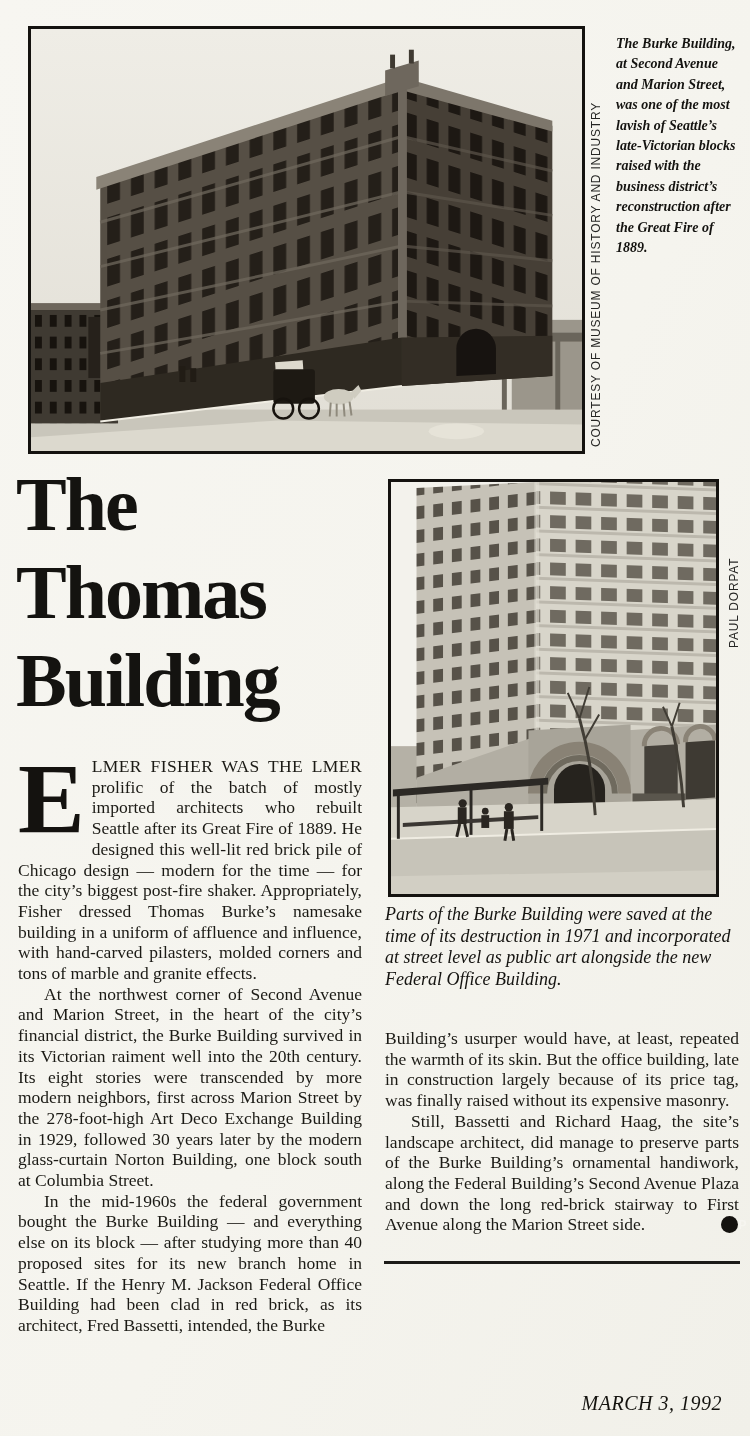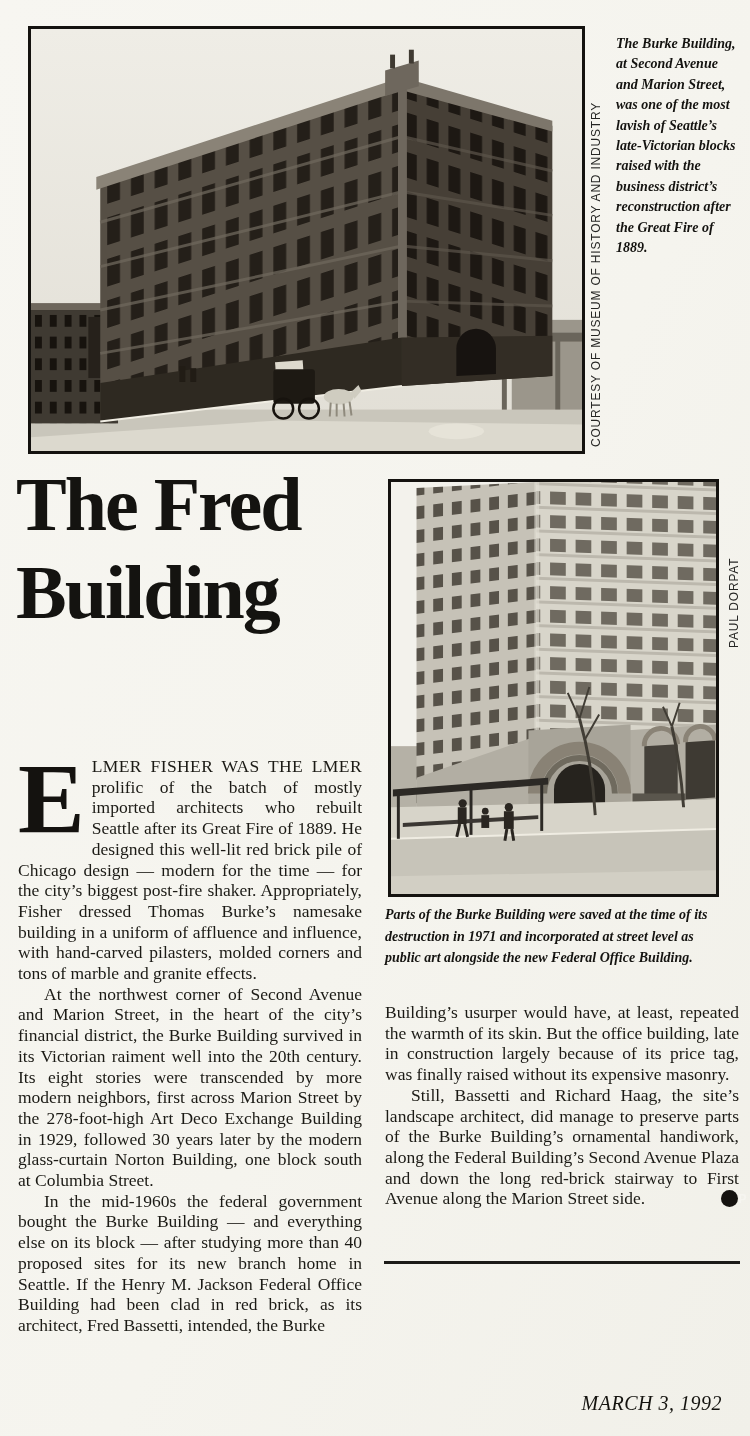--- a/index.html
+++ b/index.html
@@ -16,30 +16,30 @@
   
   .credit{position:absolute;font-family:"Liberation Sans",sans-serif;font-size:12px;
           letter-spacing:.8px;color:#262624;white-space:nowrap;
           transform:rotate(-90deg);transform-origin:left top;}
   .credit1{left:589px;top:447px;}
   .credit2{left:727px;top:648px;}
   
   .caption{position:absolute;font-style:italic;color:#141310;}
   .caption1{left:616px;top:34px;width:124px;font-size:14px;line-height:20.4px;
             font-weight:600;hyphens:manual;}
-  .caption2{left:385px;top:904px;width:348px;font-size:14px;line-height:21.5px;font-weight:700;}
+  .caption2{left:385px;top:904px;width:348px;font-size:18px;line-height:21.5px;font-weight:400;}
   
   .headline{position:absolute;left:16px;top:460px;width:370px;margin:0;
             font-size:76px;line-height:88px;font-weight:700;letter-spacing:-2px;
             color:#141310;}
   
   .col{position:absolute;text-align:justify;font-size:17.5px;line-height:20.7px;color:#1b1a15;}
   .col p{margin:0;}
   .col-left{left:18px;top:756px;width:344px;}
-  .col-right{left:385px;top:1002px;width:354px;}
+  .col-right{left:385px;top:1028px;width:354px;}
   .indent{text-indent:26px;}
   .dropcap{float:left;font-size:100px;line-height:80px;height:82px;
            padding:3px 7px 0 0;font-weight:700;color:#14120f;}
   .leadin{letter-spacing:.4px;}
   .p-last{position:relative;}
   .endmark{position:absolute;right:1px;bottom:2px;width:17px;height:17px;border-radius:50%;
            background:#14120f;display:flex;align-items:center;justify-content:center;}
   .endmark span{color:#f6f5f0;font-family:"Liberation Sans",sans-serif;
                 font-size:12px;font-weight:700;line-height:1;}
   .rule{position:absolute;left:384px;top:1261px;width:356px;height:3px;background:#1c1b18;}
@@ -135,21 +135,21 @@
       <g fill="#211c15">
         <rect x="150" y="342" width="6" height="16"></rect>
           <rect x="161" y="344" width="6" height="14"></rect>
       </g>
       <ellipse cx="430" cy="408" rx="28" ry="8" fill="#e6e3d8"></ellipse>
     </svg>
   </figure>
   <div class="credit credit1">COURTESY OF MUSEUM OF HISTORY AND INDUSTRY</div>
   <div class="caption caption1">The Burke Building, at Second Avenue and Marion Street, was one of the most lavish of Seattle’s late-Victorian blocks raised with the business district’s reconstruc­tion after the Great Fire of 1889.</div>
 
-  <h1 class="headline">The Fred Building</h1>
+  <h1 class="headline">The Thomas Building</h1>
 
   <figure class="photo photo2">
     <svg viewBox="0 0 331 418" preserveAspectRatio="none">
       <defs>
         <pattern id="pF" width="26" height="24" patternUnits="userSpaceOnUse" patternTransform="skewY(2)">
           <rect width="26" height="24" fill="#d8d5ca"></rect>
           <rect x="6" y="4" width="16" height="13" fill="#6f6a60"></rect>
           <rect x="0" y="19" width="26" height="3" fill="#bcb8ad"></rect>
         </pattern>
         <pattern id="pL2" width="19" height="24" patternUnits="userSpaceOnUse" patternTransform="skewY(-7)">

